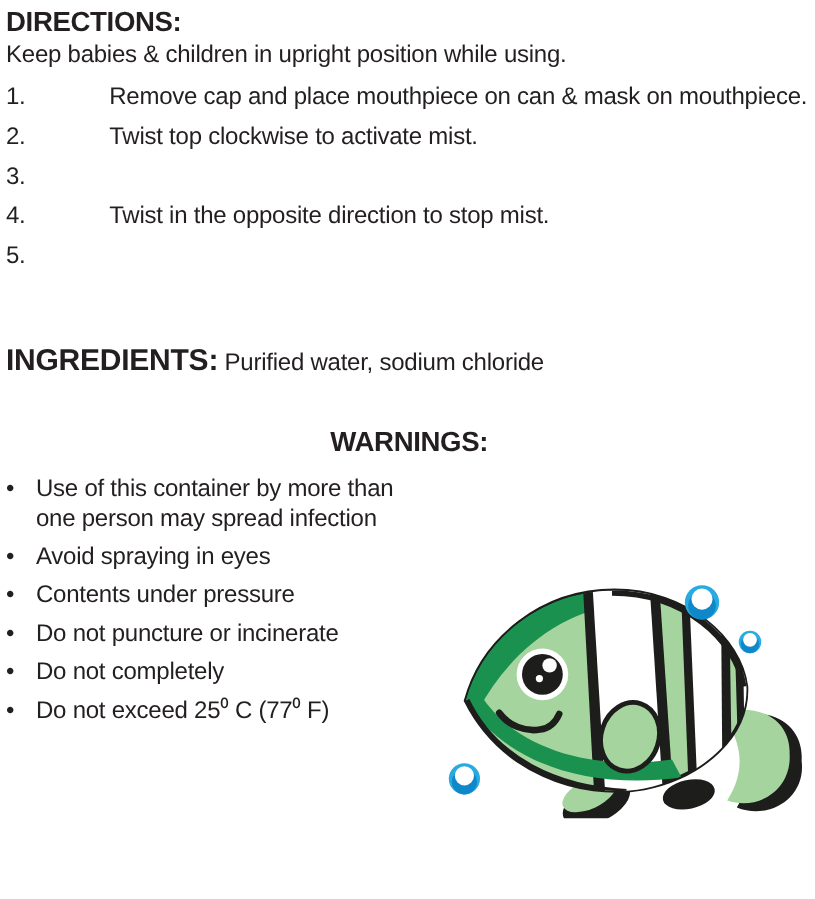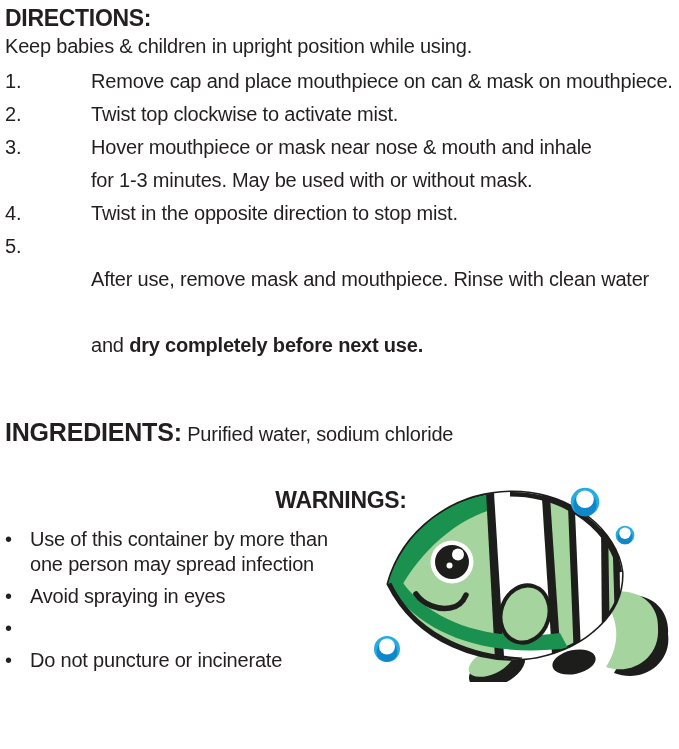--- a/index.html
+++ b/index.html
@@ -90,33 +90,27 @@
       <li class="step">
         <span class="step-num">1.</span>
         <span class="step-text">Remove cap and place mouthpiece on can &amp; mask on mouthpiece.</span>
       </li>
       <li class="step">
         <span class="step-num">2.</span>
         <span class="step-text">Twist top clockwise to activate mist.</span>
       </li>
       <li class="step">
         <span class="step-num">3.</span>
-        <span class="step-text">Hover mouthpiece or mask near nose &amp; mouth and inhale
-for 1-3 minutes. May be used with or without mask.</span>
       </li>
       <li class="step">
         <span class="step-num">4.</span>
         <span class="step-text">Twist in the opposite direction to stop mist.</span>
       </li>
       <li class="step">
         <span class="step-num">5.</span>
-        <span class="step-text">
-          <span>After use, remove mask and mouthpiece. Rinse with clean water</span><br>
-          <span>and </span><span class="bold">dry completely before next use.</span>
-        </span>
       </li>
     </ol>
 
     <div class="ingredients">
       <span class="label">INGREDIENTS:</span>
       <span>Purified water, sodium chloride</span>
     </div>
 
     <h2 class="h-warn">WARNINGS:</h2>
 
@@ -125,20 +119,21 @@
         <span class="bullet">•</span>
         <span class="warn-text">Use of this container by more than
 one person may spread infection</span>
       </li>
       <li>
         <span class="bullet">•</span>
         <span class="warn-text">Avoid spraying in eyes</span>
       </li>
       <li>
         <span class="bullet">•</span>
+        <span class="warn-text">Contents under pressure</span>
       </li>
       <li>
         <span class="bullet">•</span>
         <span class="warn-text">Do not puncture or incinerate</span>
       </li>
       <li>
         <span class="bullet">•</span>
         <span class="warn-text">Do not completely</span>
       </li>
       <li>

